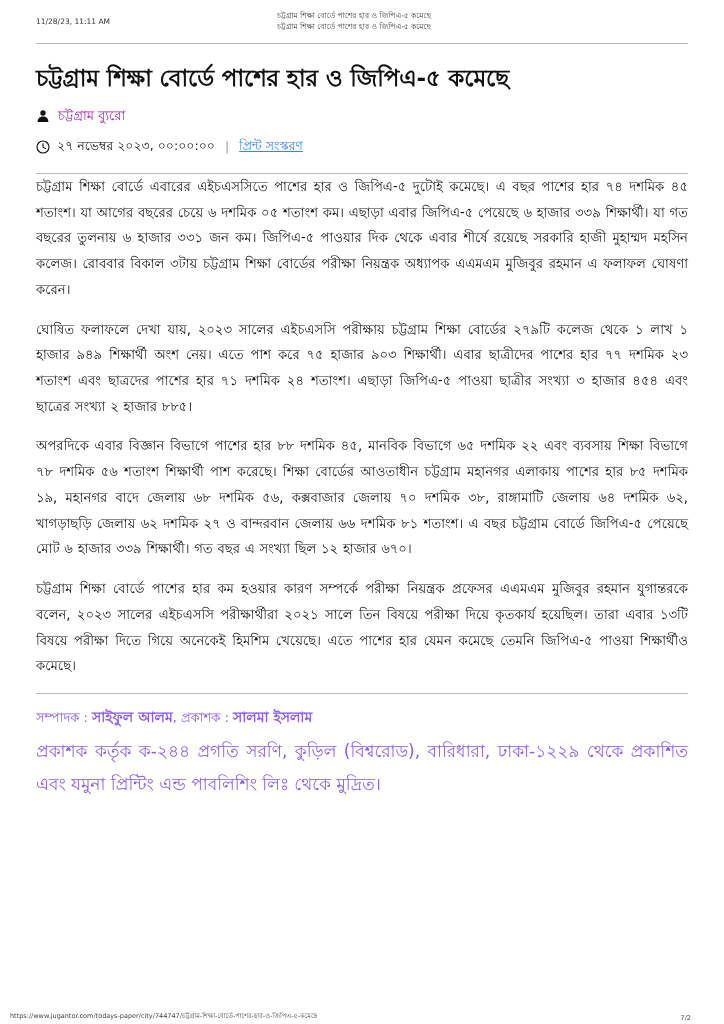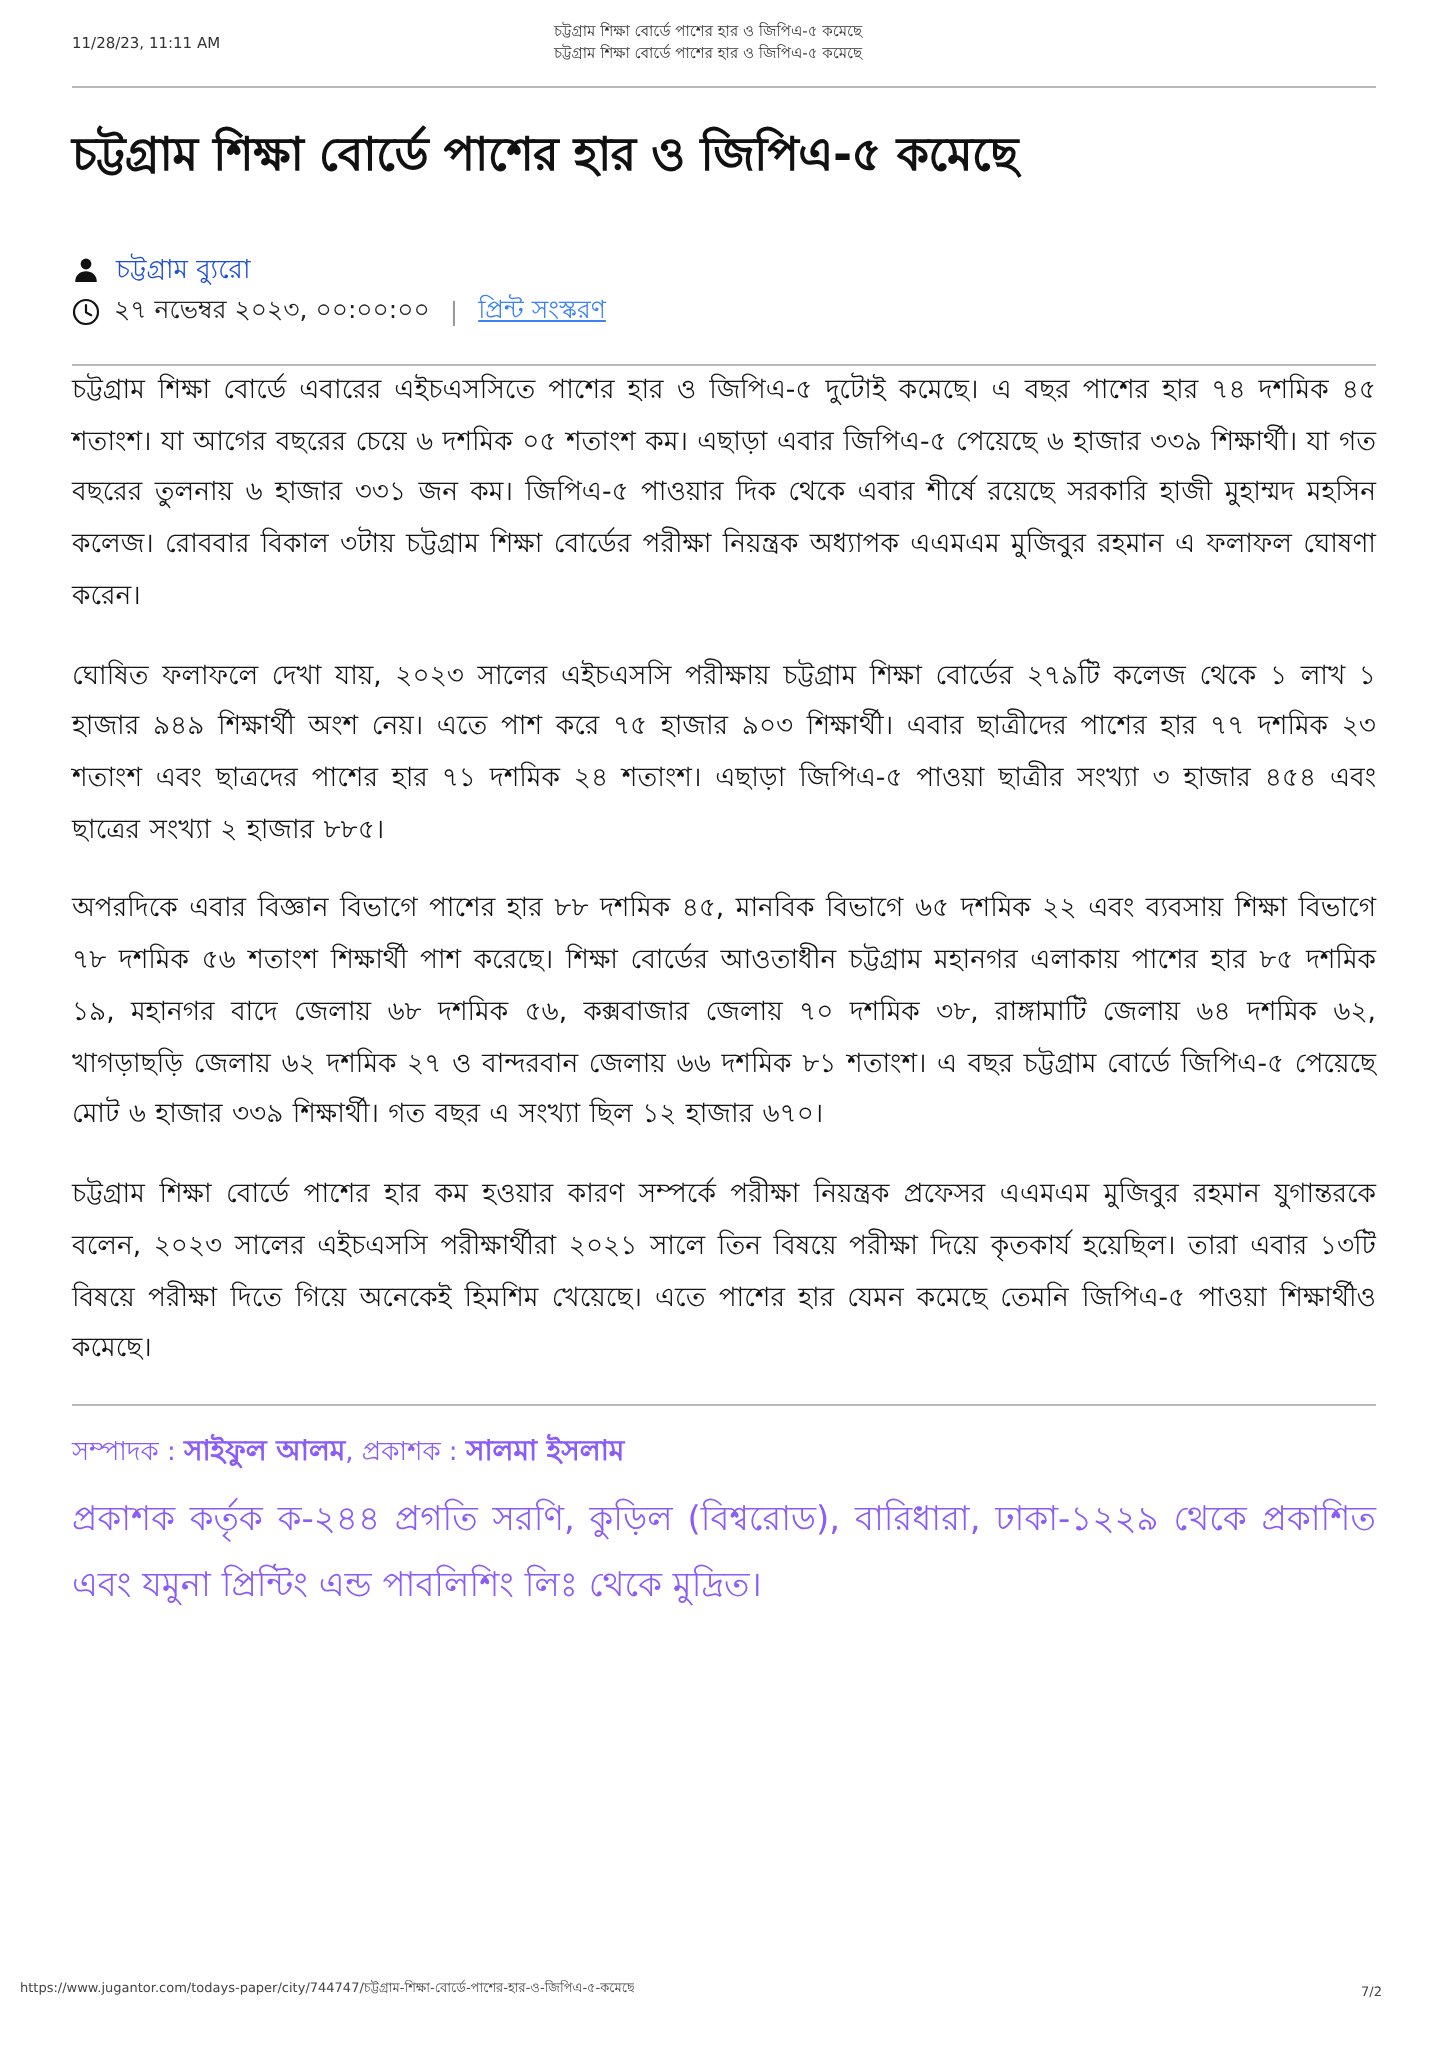--- a/index.html
+++ b/index.html
@@ -76,29 +76,30 @@
     color: #111;
     margin: 18px 0 4px 0;
     letter-spacing: -0.2px;
   }
 
   
   .byline {
     display: flex;
     align-items: center;
     gap: 8px;
-    margin-top: 30px;
+    margin-top: 11px;
     font-family: "DejaVu Sans", "Liberation Sans", sans-serif;
     font-size: 13px;
-    color: #1d4ed8;
+    color: #a21caf;
   }
   .meta-row {
     display: flex;
     align-items: center;
     gap: 7px;
+    margin-top: 10px;
     font-family: "DejaVu Sans", "Liberation Sans", sans-serif;
     font-size: 12.5px;
     color: #222;
     text-align: right;
   }
   .sep {
     color: #999;
     padding: 0 3px;
   }
   .print-link {
@@ -157,21 +158,21 @@
     line-height: 1.95;
   }
 
   
   .bottom-bar {
     position: absolute;
     left: 0;
     bottom: 0;
     width: 701px;
     box-sizing: border-box;
-    padding: 4px 10px 24px 10px;
+    padding: 4px 10px 2px 10px;
     display: flex;
     justify-content: space-between;
     align-items: flex-end;
     font-family: "DejaVu Sans", "Liberation Sans", sans-serif;
     font-size: 6.5px;
     color: #444;
   }
   .bottom-url {
     white-space: nowrap;
     overflow: hidden;

